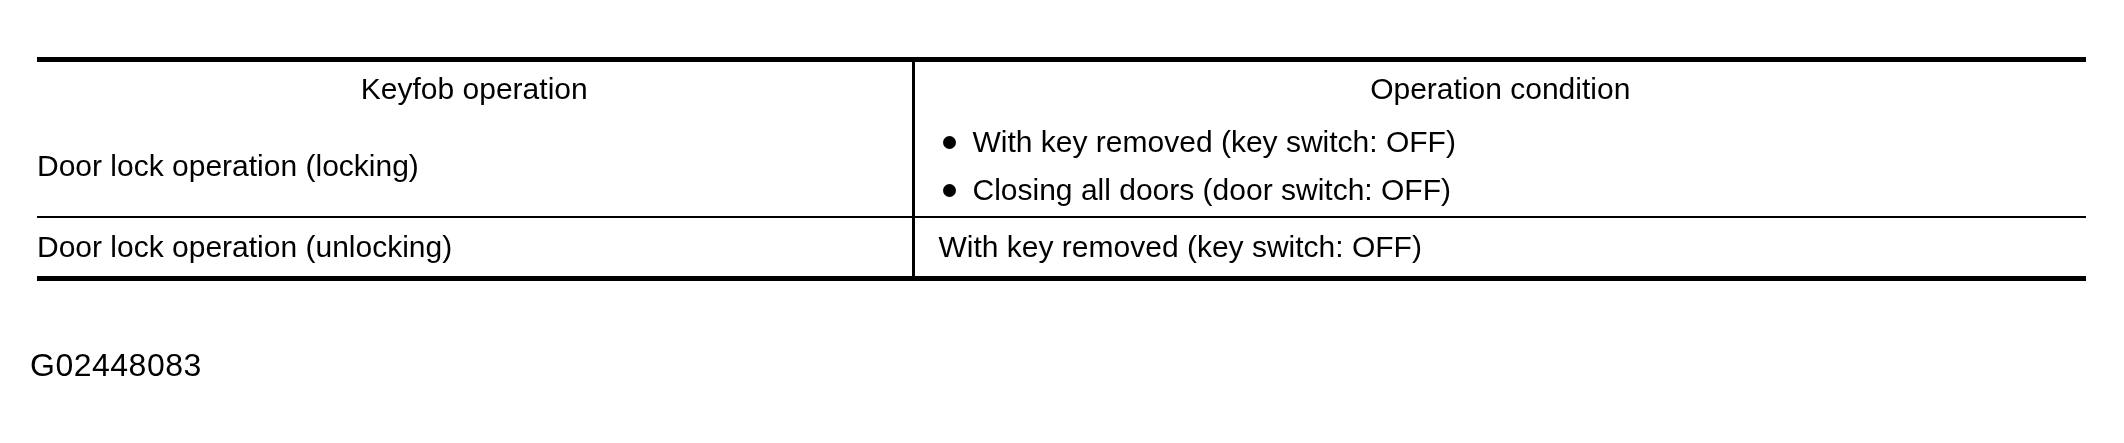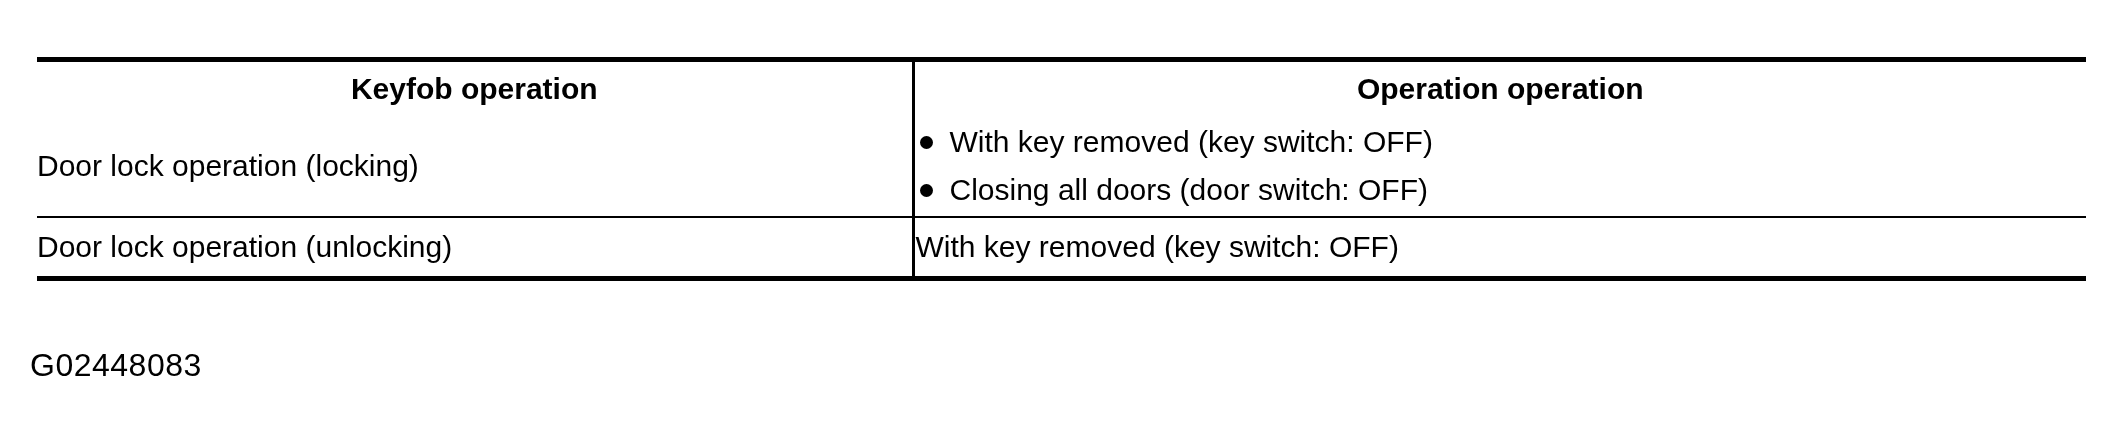--- a/index.html
+++ b/index.html
@@ -50,42 +50,41 @@
     font-weight: normal;
     padding: 0;
   }
 
   .head-cell {
     height: 54px;
     font-size: 30px;
     line-height: 54px;
     text-align: center;
     white-space: nowrap;
-    font-weight: bold;
   }
 
   
   .divider-left {
     border-right: 3px solid #000;
   }
 
   td {
     padding: 0;
     vertical-align: middle;
   }
 
   .cell-left {
     font-size: 30px;
     white-space: nowrap;
   }
 
   .cell-right {
     text-align: left;
     font-size: 30px;
-    padding-left: 1px;
+    padding-left: 24px;
   }
 
   
   .row-tall .cell-left,
   .row-tall .cell-right {
     height: 100px;
   }
 
   .row-short .cell-left,
   .row-short .cell-right {
@@ -139,21 +138,21 @@
   <div class="table-wrap">
     <table class="spec-table">
       <colgroup>
         <col class="col-left">
         <col class="col-right">
       </colgroup>
 
       <thead>
         <tr class="rule-thick">
           <th class="head-cell divider-left rule-medium">Keyfob operation</th>
-          <th class="head-cell rule-medium">Operation operation</th>
+          <th class="head-cell rule-medium">Operation condition</th>
         </tr>
       </thead>
 
       <tbody>
 
         <tr class="row-tall">
           <td class="cell-left divider-left">Door lock operation (locking)</td>
           <td class="cell-right">
             <ul class="cond-list">
               <li>

